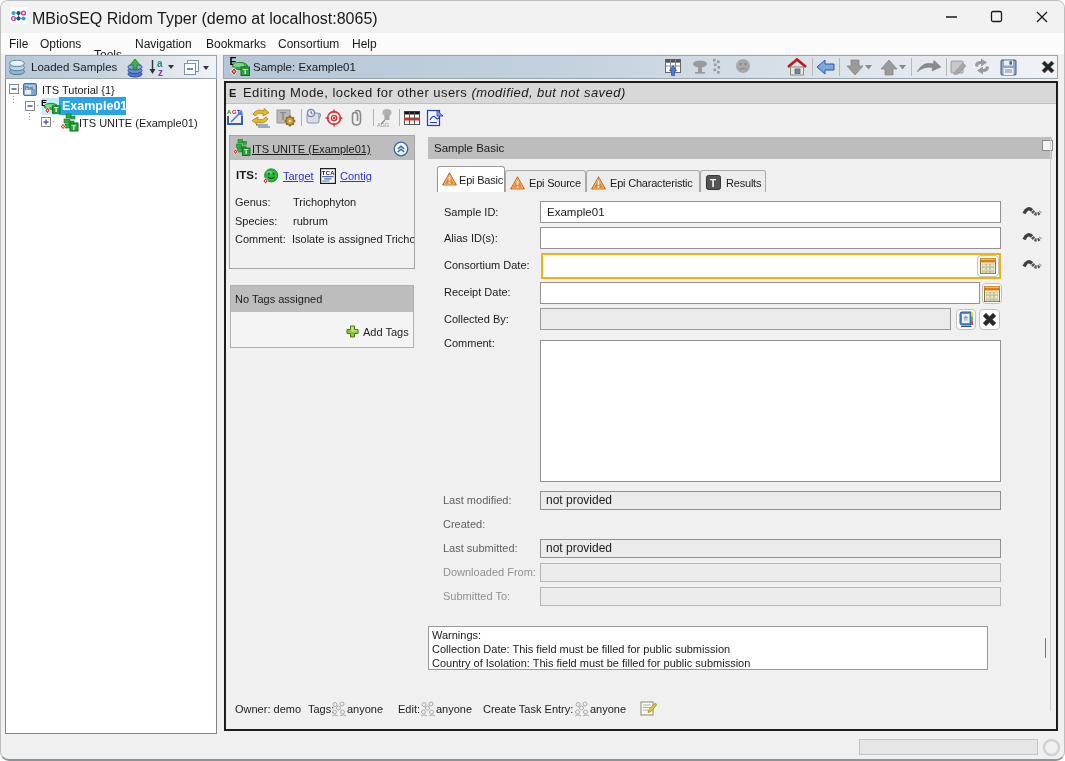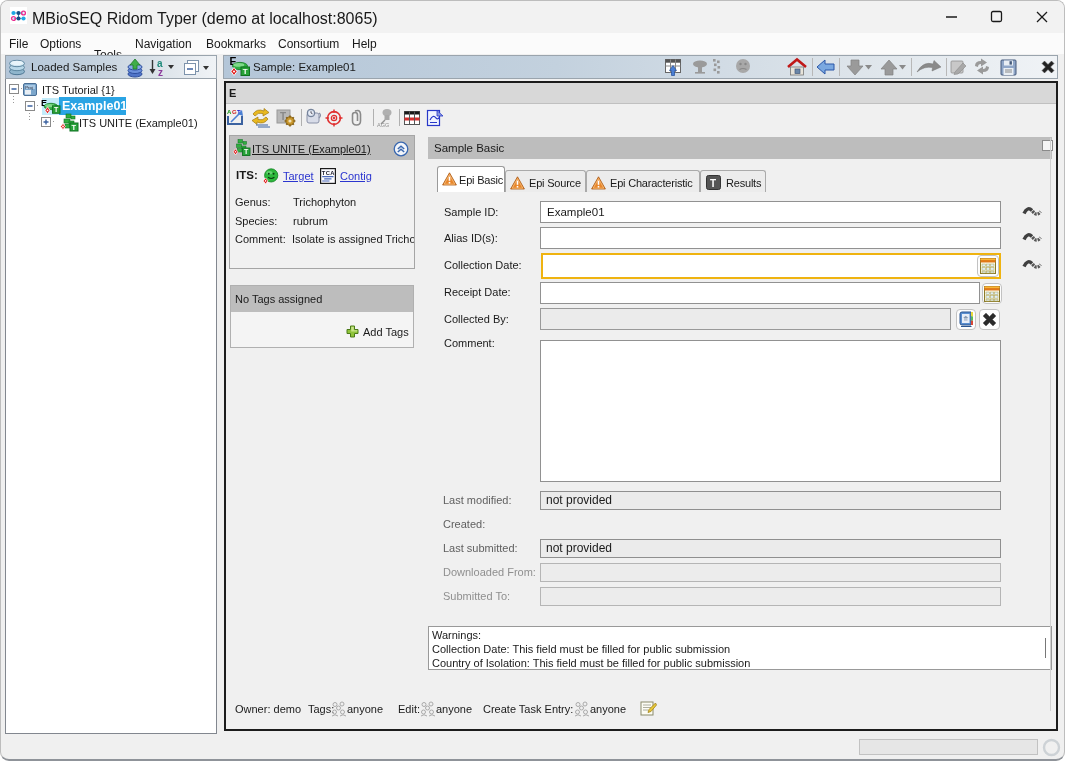--- a/index.html
+++ b/index.html
@@ -223,20 +223,21 @@
       <line x1="340" y1="14" x2="347" y2="14" stroke="#8a8a8a"></line>
     </g>
 
     <path d="M377 5.5 L379.5 3 L383 6.5 L386.5 3 L389 5.5 L385.5 9 L389 12.5 L386.5 15 L383 11.5 L379.5 15 L377 12.5 L380.5 9 Z" fill="#222" stroke="#555" stroke-width="0.5"></path>
   </svg>
 
   <div class="abs" style="left:223px;top:80px;width:834px;height:650px;background:#f0f0f0;border:2px solid #1c1c1c;box-sizing:border-box;"></div>
 
   <div class="abs" style="left:225px;top:82px;width:830px;height:21px;background:#d8d8d8;border-bottom:1px solid #c0c0c0;box-sizing:border-box;"></div>
   <div class="lbl" style="left:228px;top:86px;font-weight:bold;font-size:11px;">E</div>
+  <div class="lbl" style="left:242px;top:84px;font-size:13px;letter-spacing:0.45px;">Editing Mode, locked for other users <i>(modified, but not saved)</i></div>
 
   <svg class="abs" style="left:226px;top:107px;" width="220" height="20" viewBox="0 0 220 20">
 
     <g>
       <text x="0" y="6" font-size="6" font-weight="bold" fill="#1a9a1a" font-family="Liberation Sans">A</text>
       <text x="5" y="6" font-size="6" font-weight="bold" fill="#cc2020" font-family="Liberation Sans">G</text>
       <text x="10" y="6" font-size="6" font-weight="bold" fill="#2020cc" font-family="Liberation Sans">T</text>
       <path d="M1 8 L1 16 L15 16 L15 8" fill="none" stroke="#3b62a0" stroke-width="2"></path>
       <line x1="4" y1="14" x2="14" y2="4" stroke="#4a7fd4" stroke-width="1.6"></line>
       <path d="M15 2 L16 8 L10.5 6 Z" fill="#4a7fd4"></path>
@@ -411,21 +412,21 @@
     <text x="4" y="11.5" font-size="10" font-weight="bold" fill="#fff" font-family="Liberation Sans">T</text>
   </svg>
 
   <div class="lbl f11" style="left:443px;top:205px;">Sample ID:</div>
   <div class="inp" style="left:539px;top:200px;width:461px;height:22px;"></div>
   <div class="lbl" style="left:546px;top:205px;">Example01</div>
 
   <div class="lbl f11" style="left:443px;top:231px;">Alias ID(s):</div>
   <div class="inp" style="left:539px;top:226px;width:461px;height:22px;"></div>
 
-  <div class="lbl f11" style="left:443px;top:258px;">Collection Date:</div>
+  <div class="lbl f11" style="left:443px;top:258px;">Consortium Date:</div>
   <div class="abs" style="left:540px;top:252px;width:460px;height:26px;border:2px solid #efb310;background:#fff;box-sizing:border-box;"></div>
   <div class="abs" style="left:976px;top:254px;width:22px;height:22px;background:#fdfdfd;border:1px solid #c2c2c2;border-radius:4px;box-sizing:border-box;"></div>
   <svg class="abs" style="left:979px;top:257px;" width="16" height="16" viewBox="0 0 16 16">
     <rect x="0.5" y="0.5" width="15" height="15" fill="#fffef4" stroke="#8a7a28"></rect>
     <rect x="0.5" y="0.5" width="15" height="4" fill="#e07818"></rect>
     <rect x="0.5" y="0.5" width="15" height="1.6" fill="#f8b838"></rect>
     <g fill="#ddeef8" stroke="#b5ab62" stroke-width="0.6">
       <rect x="2" y="6" width="3.4" height="2.6"></rect>
         <rect x="6.3" y="6" width="3.4" height="2.6"></rect>
         <rect x="10.6" y="6" width="3.4" height="2.6"></rect>
@@ -495,21 +496,21 @@
   <div class="lbl f11" style="left:442px;top:493px;color:#5f5f5f;">Last modified:</div>
   <div class="ro" style="left:539px;top:490px;width:461px;height:19px;">not provided</div>
   <div class="lbl f11" style="left:442px;top:517px;color:#5f5f5f;">Created:</div>
   <div class="lbl f11" style="left:442px;top:541px;color:#5f5f5f;">Last submitted:</div>
   <div class="ro" style="left:539px;top:538px;width:461px;height:19px;">not provided</div>
   <div class="lbl f11" style="left:442px;top:565px;color:#8f8f8f;">Downloaded From:</div>
   <div class="ro dis" style="left:539px;top:562px;width:461px;height:19px;"></div>
   <div class="lbl f11" style="left:442px;top:589px;color:#8f8f8f;">Submitted To:</div>
   <div class="ro dis" style="left:539px;top:586px;width:461px;height:19px;"></div>
 
-  <div class="abs" style="left:427px;top:625px;width:624px;height:44px;background:#fff;border:1px solid #999;box-sizing:border-box;font-size:11px;line-height:13.8px;padding:2px 0 0 3px;">Warnings:<br>Collection Date: This field must be filled for public submission<br>Country of Isolation: This field must be filled for public submission</div>
+  <div class="abs" style="left:427px;top:625px;width:560px;height:44px;background:#fff;border:1px solid #999;box-sizing:border-box;font-size:11px;line-height:13.8px;padding:2px 0 0 3px;">Warnings:<br>Collection Date: This field must be filled for public submission<br>Country of Isolation: This field must be filled for public submission</div>
   <div class="abs" style="left:1044px;top:637px;width:1px;height:20px;background:#777;"></div>
 
   <div class="lbl f11" style="left:234px;top:702px;">Owner: demo</div>
   <div class="lbl f11" style="left:307px;top:702px;">Tags:</div>
   <div class="lbl f11" style="left:346px;top:702px;">anyone</div>
   <div class="lbl f11" style="left:397px;top:702px;">Edit:</div>
   <div class="lbl f11" style="left:435px;top:702px;">anyone</div>
   <div class="lbl f11" style="left:482px;top:702px;">Create Task Entry:</div>
   <div class="lbl f11" style="left:589px;top:702px;">anyone</div>
   <svg class="abs" style="left:330px;top:700px;" width="16" height="16" viewBox="0 0 16 16">

